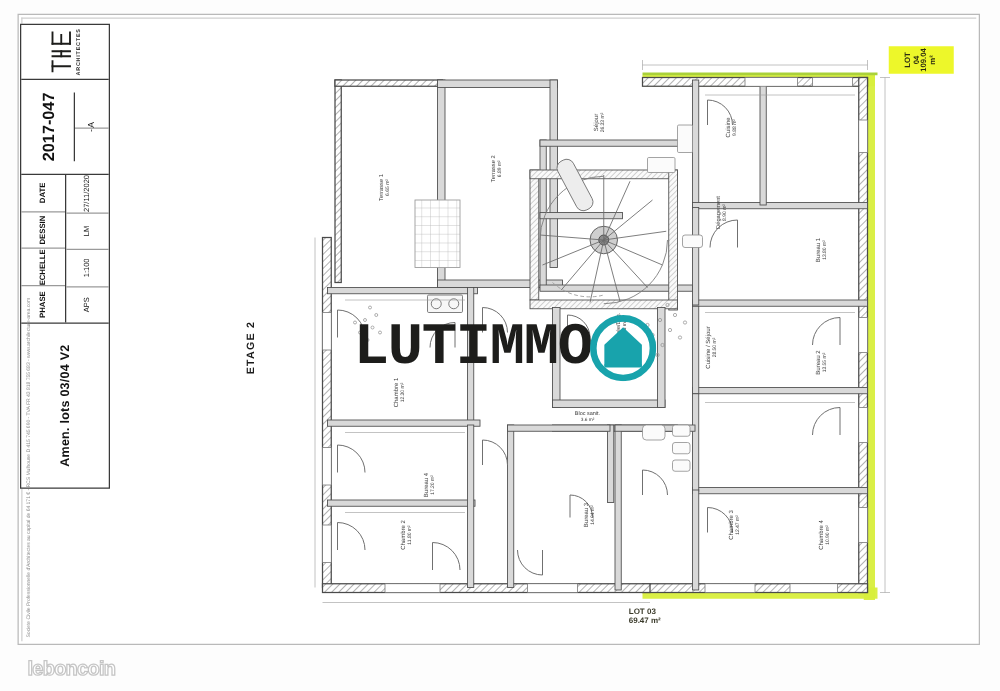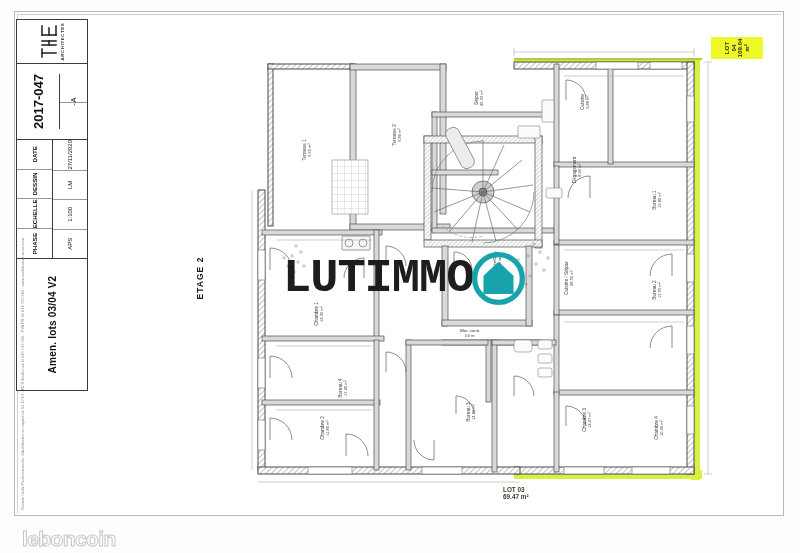--- a/index.html
+++ b/index.html
@@ -65,21 +65,21 @@
   #lot03{left:500px;top:484px;width:48px;height:20px;font-size:6.4px;background:transparent;
          color:#3a3a2a;display:flex;flex-direction:column;align-items:flex-start;justify-content:center;}
 
   
   #wm{position:absolute;left:283px;top:252px;display:flex;align-items:center;gap:2px;}
   #wm-text{font-family:Liberation Mono, monospace;font-weight:700;font-size:47px;
            letter-spacing:-1px;color:#1d1d1b;line-height:1;}
   #wm-mark{width:53px;height:53px;margin-left:-3px;}
 
   
-  #lbc{position:absolute;left:22px;top:527px;font-size:21px;font-weight:700;
+  #lbc{position:absolute;left:22px;top:527px;font-size:16px;font-weight:700;
        letter-spacing:-.6px;color:rgba(255,255,255,.92);
        -webkit-text-stroke:1px rgba(150,150,150,.55);}
 </style>
 </head>
 <body>
 
 <div id="page">
 
   <div id="frame"></div>
   <div id="frame-inner"></div>

